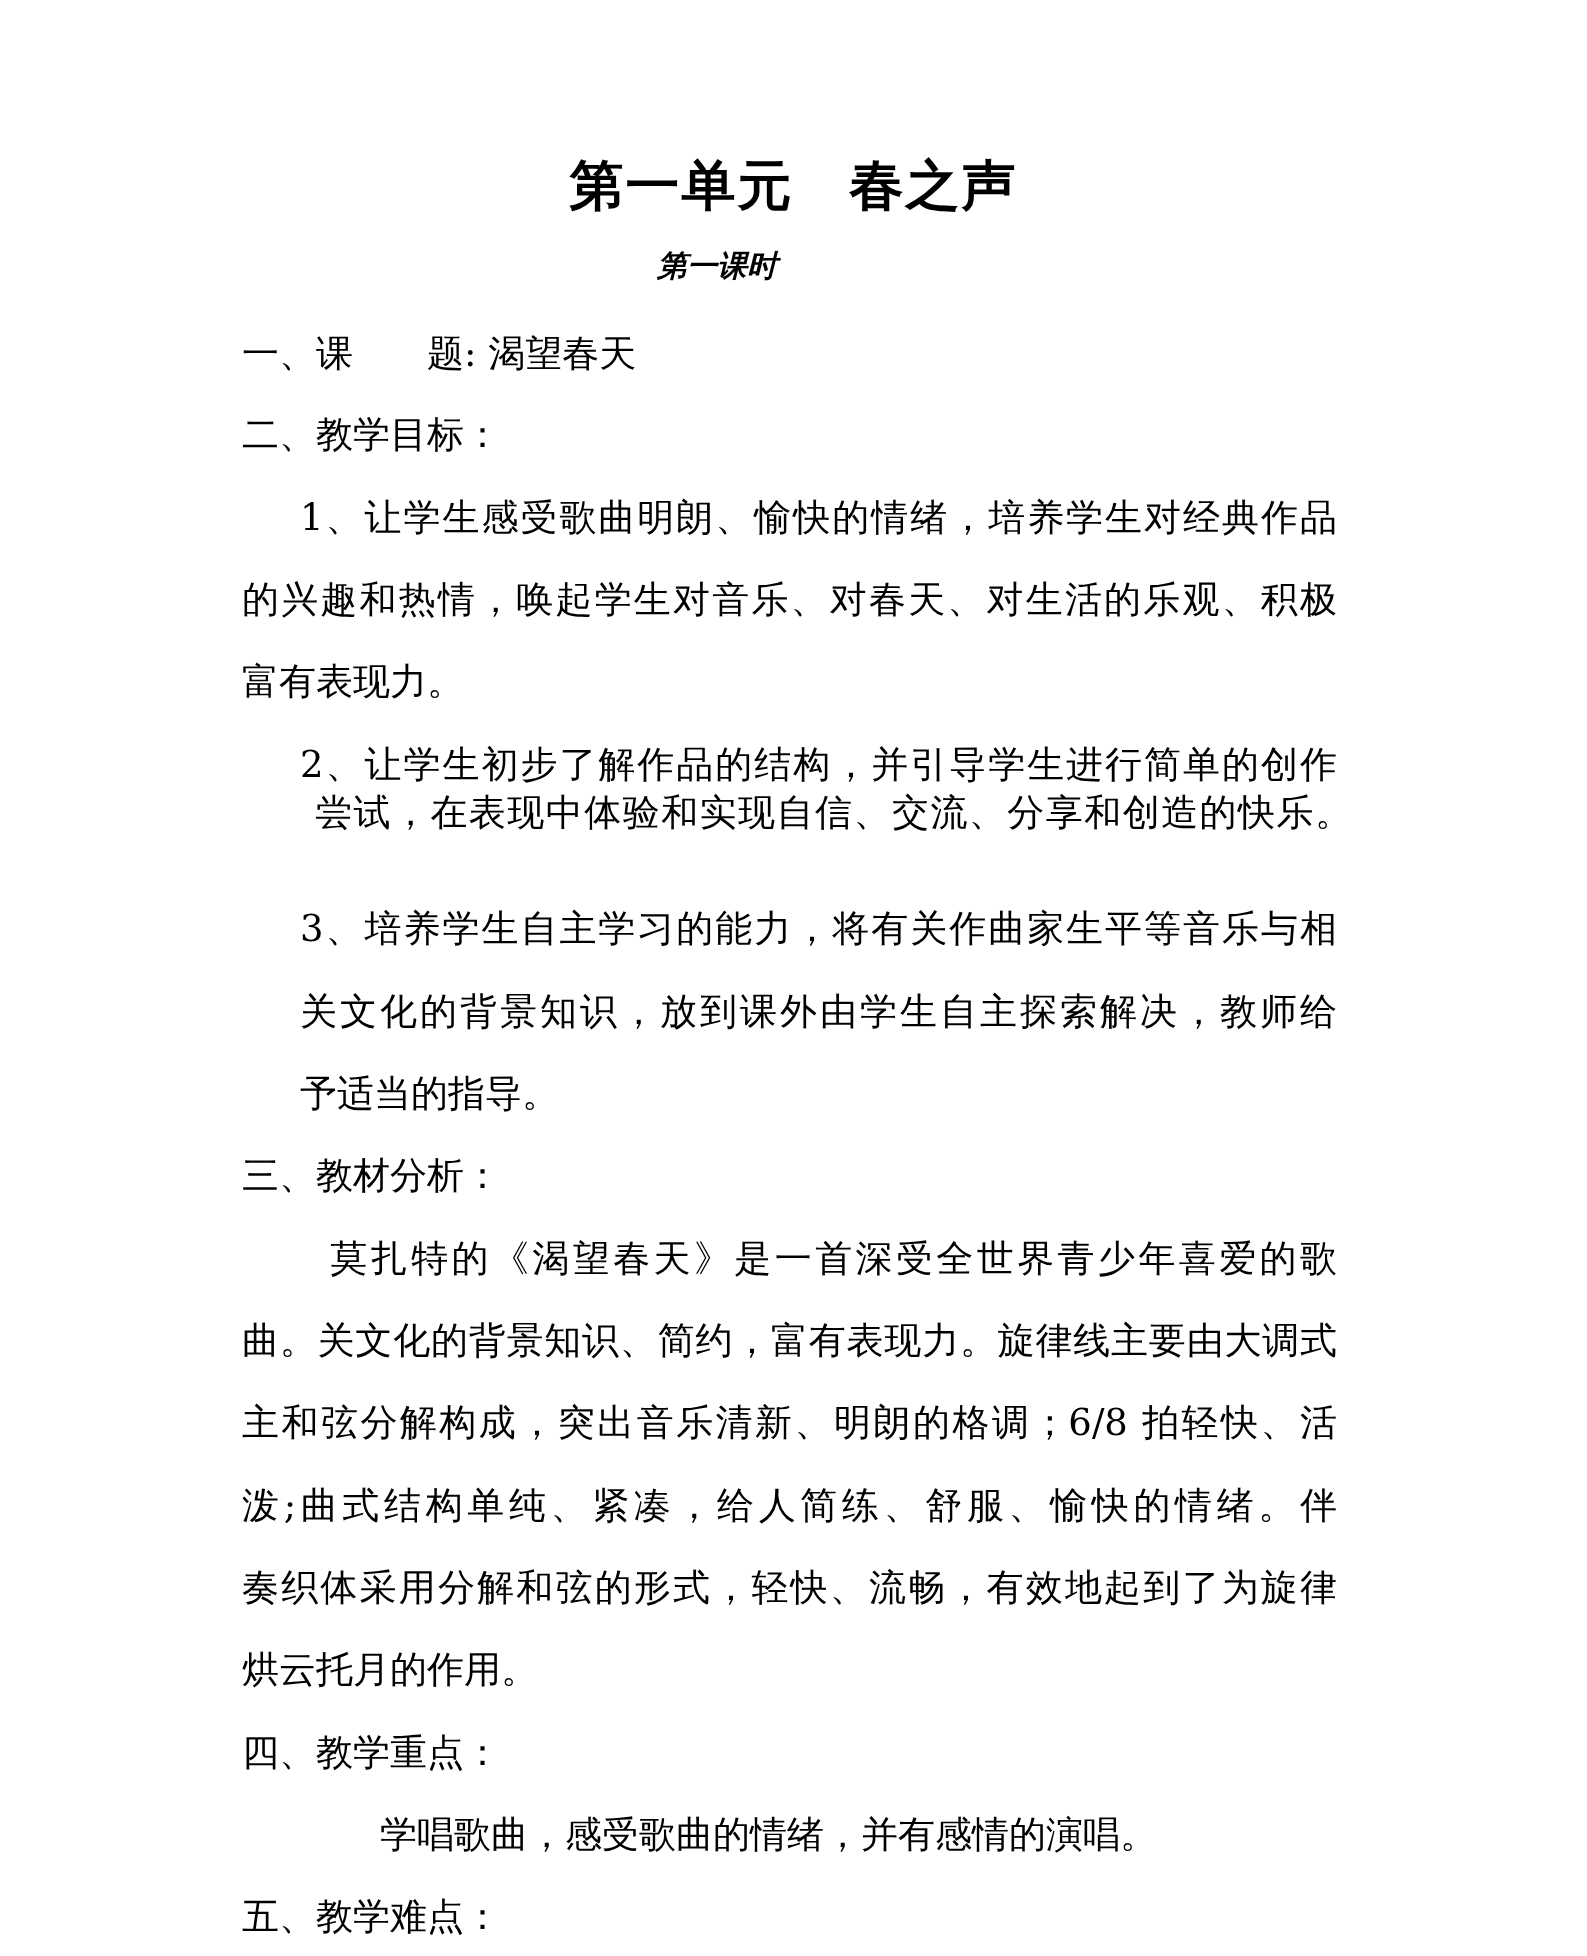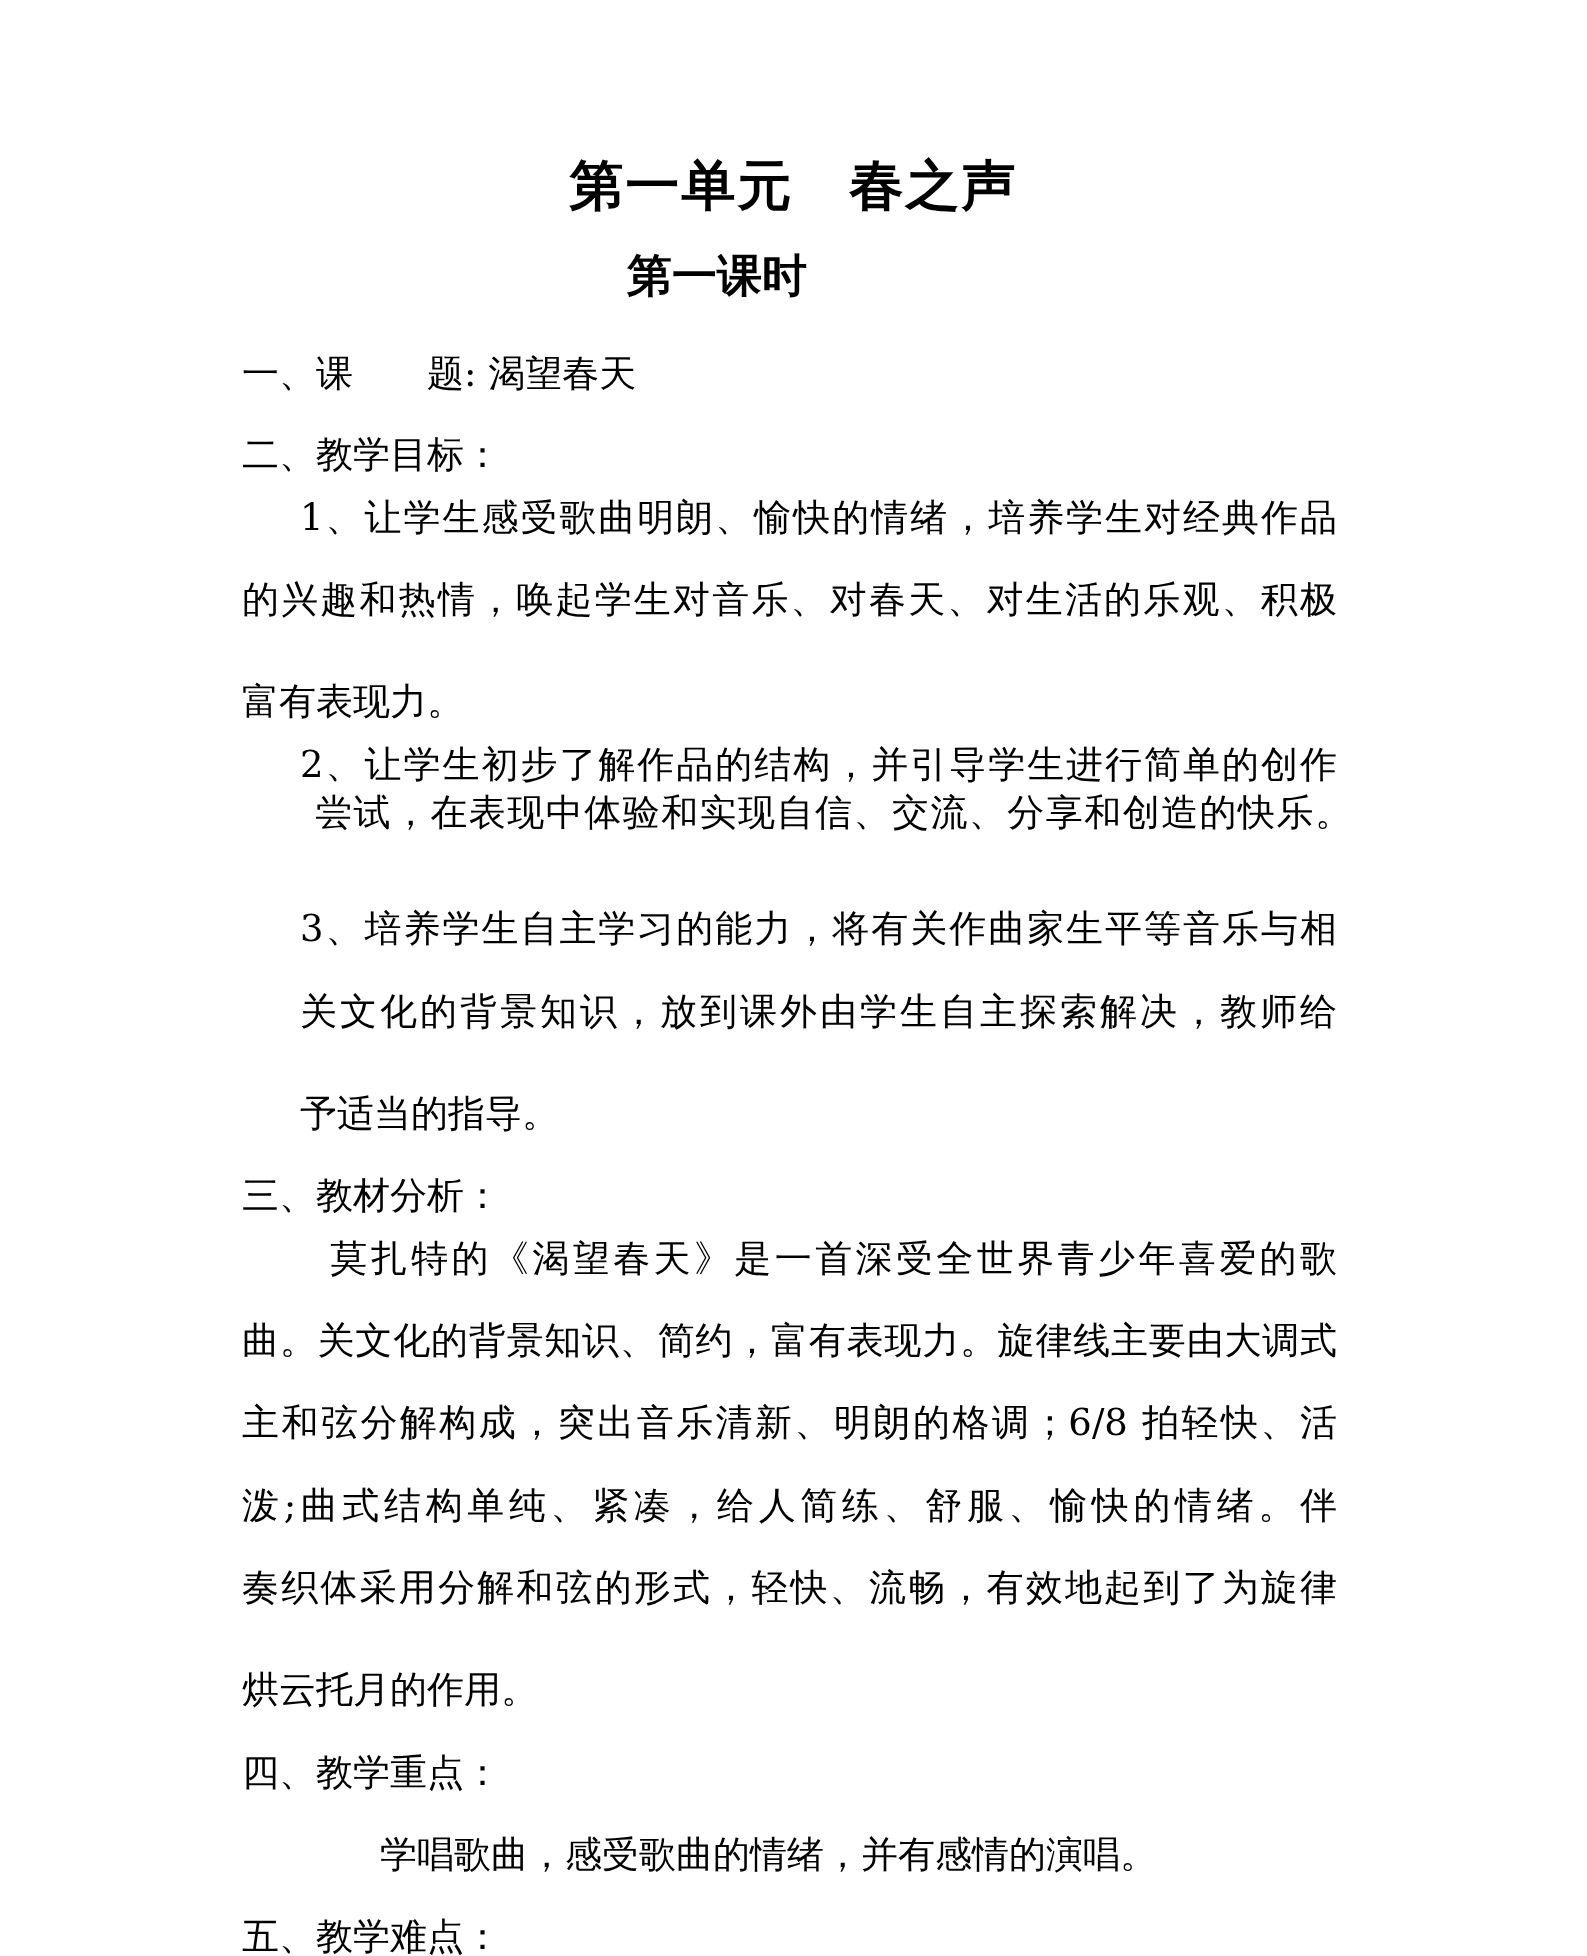--- a/index.html
+++ b/index.html
@@ -8,28 +8,28 @@
     font-family: "DejaVu Serif", "Liberation Serif", serif;
     color: #000000;
   }
   .page { position: absolute; left: 0; top: 0; width: 1587px; height: 1956px; }
   .title {
     position: absolute; top: 150px; left: 0; width: 1587px; text-align: center;
     font-size: 54px; font-weight: bold; letter-spacing: 2px; white-space: pre;
   }
   .subtitle {
     position: absolute; top: 246px; left: 0; width: 1434px; text-align: center;
-    font-size: 45px; font-weight: bold;
+    font-size: 30px; font-weight: bold; font-style: italic;
   }
   .line {
     position: absolute; left: 242px; width: 1095px;
     font-size: 37px; line-height: 48px; white-space: pre;
     text-align: justify; text-align-last: justify;
   }
-  .line.last { text-align-last: left; margin-top: 20px; }
+  .line.last { text-align-last: left; }
   .line.ind { left: 300px; width: 1037px; }
 </style>
 </head>
 <body>
 
 <div class="page">
   <div class="title">第一单元　春之声</div>
   <div class="subtitle">第一课时</div>
 
   <div class="line last" style="top:330px;">一、课　　题: 渴望春天</div>

